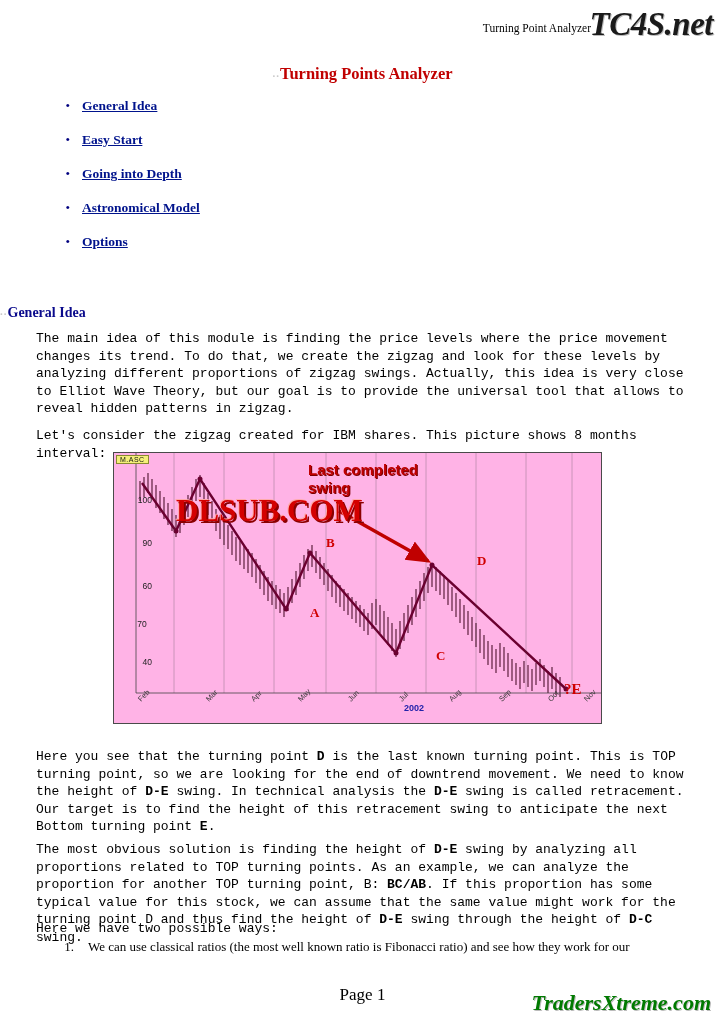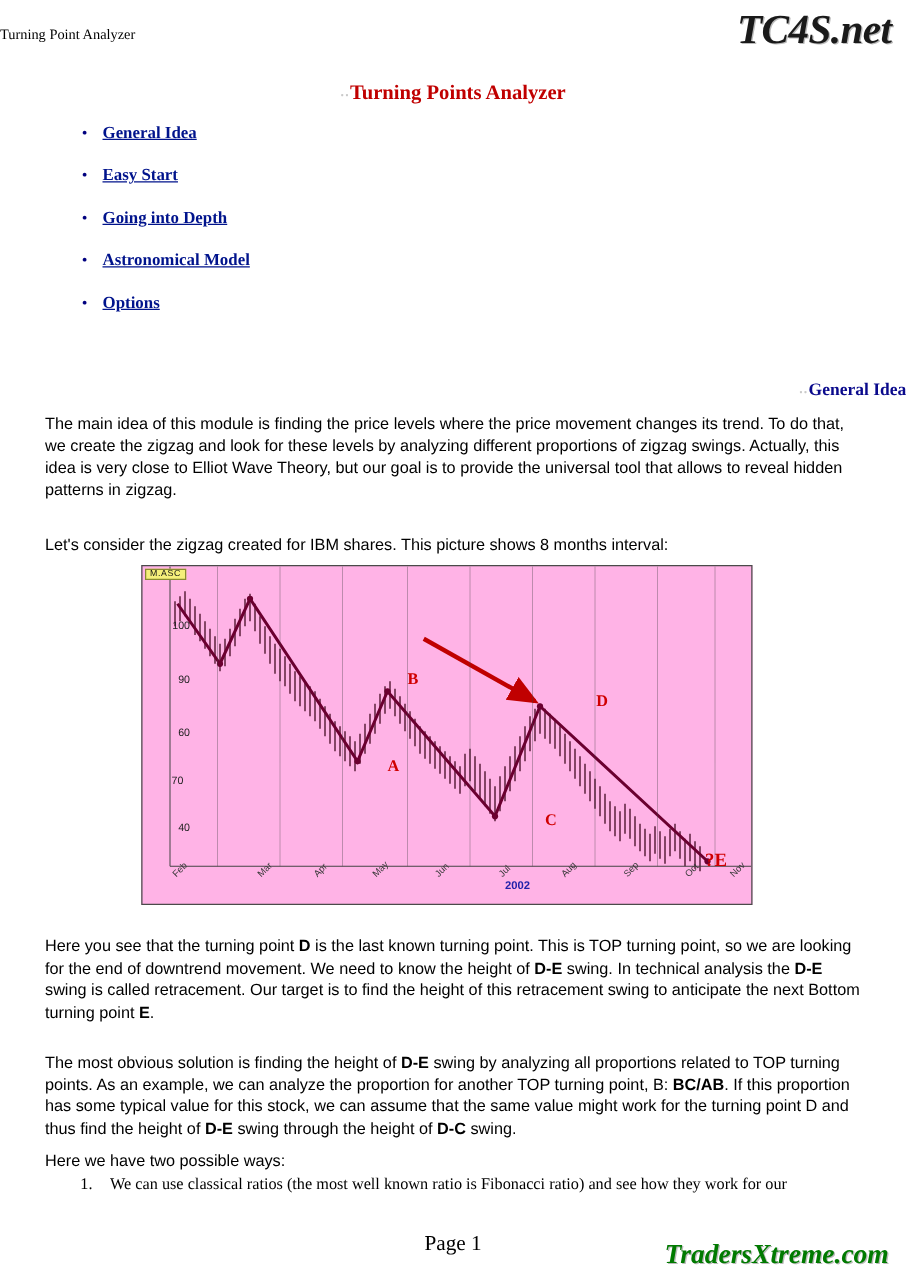--- a/index.html
+++ b/index.html
@@ -15,21 +15,21 @@
     color: #000000;
     overflow: hidden;
   }
 
   
   .page-header {
     position: absolute;
     top: 22px;
     left: 0;
     width: 591px;
-    text-align: left;
+    text-align: right;
     font-size: 11.5px;
     font-family: "Liberation Serif", serif;
     color: #000;
   }
   .watermark-tc4s {
     position: absolute;
     top: 6px;
     right: 12px;
     font-family: "Liberation Serif", serif;
     font-weight: bold;
@@ -87,35 +87,35 @@
     cursor: pointer;
     font-family: "Liberation Serif", serif;
   }
 
   
   .section-heading {
     position: absolute;
     top: 305px;
     left: 0;
     width: 725px;
-    text-align: right;
+    text-align: left;
     color: #0a0a8c;
     font-weight: bold;
     font-size: 14px;
   }
 
   
   .body-text {
     position: absolute;
     left: 36px;
     width: 653px;
     font-size: 13px;
     line-height: 17.5px;
     text-align: left;
-    font-family: Liberation Sans, sans-serif;
+    font-family: Liberation Mono, monospace;
   }
   .p1 { top: 330px; }
   .p2 { top: 427px; }
   .p3 { top: 732px; margin-top: 16px; }
   .p4 { top: 841px; }
   .p5 { top: 920px; }
   .numbered {
     position: absolute;
     left: 36px;
     top: 938px;
@@ -442,21 +442,26 @@
   <div class="xtick" style="left:468px; top:244px;">Nov</div>
 
   <div class="year-label" style="left:290px; top:250px;">2002</div>
 
   <div class="pt-label" style="left:196px; top:152px;">A</div>
   <div class="pt-label" style="left:212px; top:82px;">B</div>
   <div class="pt-label" style="left:322px; top:195px;">C</div>
   <div class="pt-label" style="left:363px; top:100px;">D</div>
   <div class="pt-label" style="left:450px; top:228px; font-size:15px;">?E</div>
 
-
+  <div class="annot-last">
+    <span>Last completed</span><br>
+    <span>swing</span>
+  </div>
+
+  <div class="wm-dlsub">DLSUB.COM</div>
 </div>
 
 <div class="body-text p3">
   <span>Here you see that the turning point </span><b>D</b><span> is the last known turning point. This is TOP turning point, so we are looking for the end of downtrend movement. We need to know the height of </span><b>D-E</b><span> swing. In technical analysis the </span><b>D-E</b><span> swing is called retracement. Our target is to find the height of this retracement swing to anticipate the next Bottom turning point </span><b>E</b><span>.</span>
 </div>
 
 <div class="body-text p4">
   <span>The most obvious solution is finding the height of </span><b>D-E</b><span> swing by analyzing all proportions related to TOP turning points. As an example, we can analyze the proportion for another TOP turning point, B: </span><b>BC/AB</b><span>. If this proportion has some typical value for this stock, we can assume that the same value might work for the turning point D and thus find the height of </span><b>D-E</b><span> swing through the height of </span><b>D-C</b><span> swing.</span>
 </div>
 

